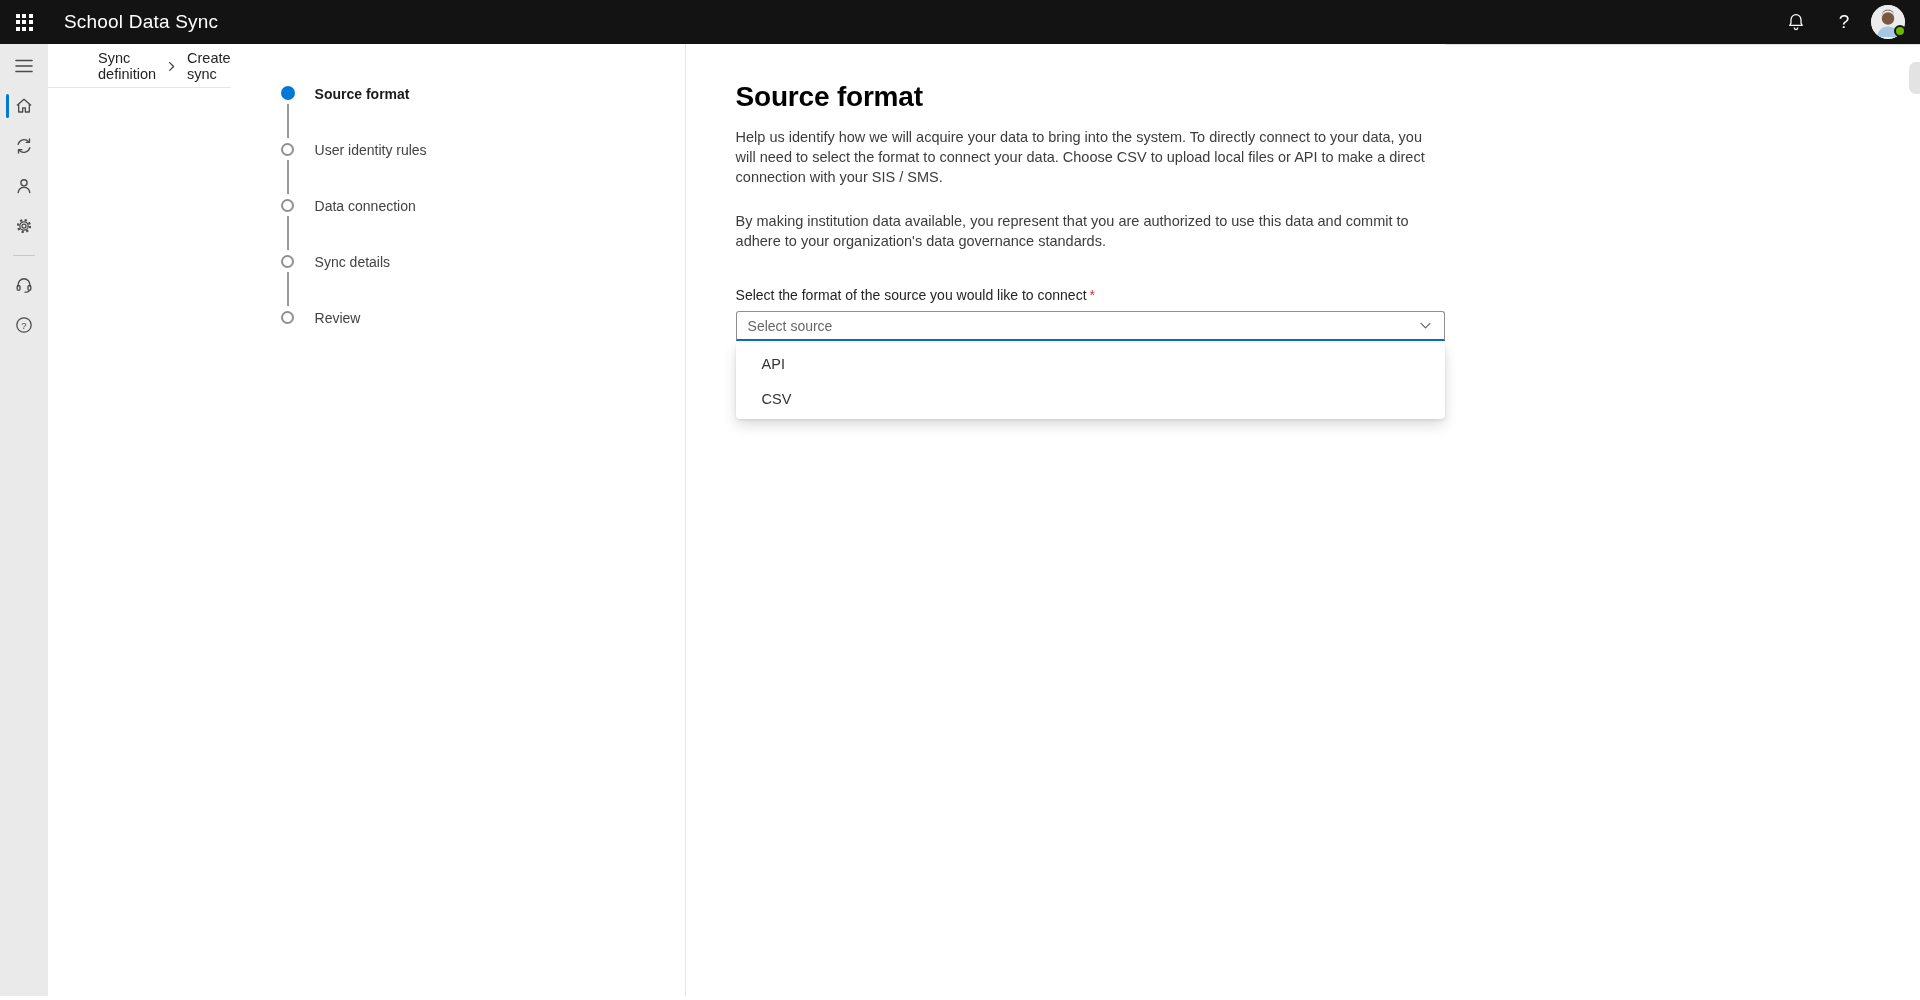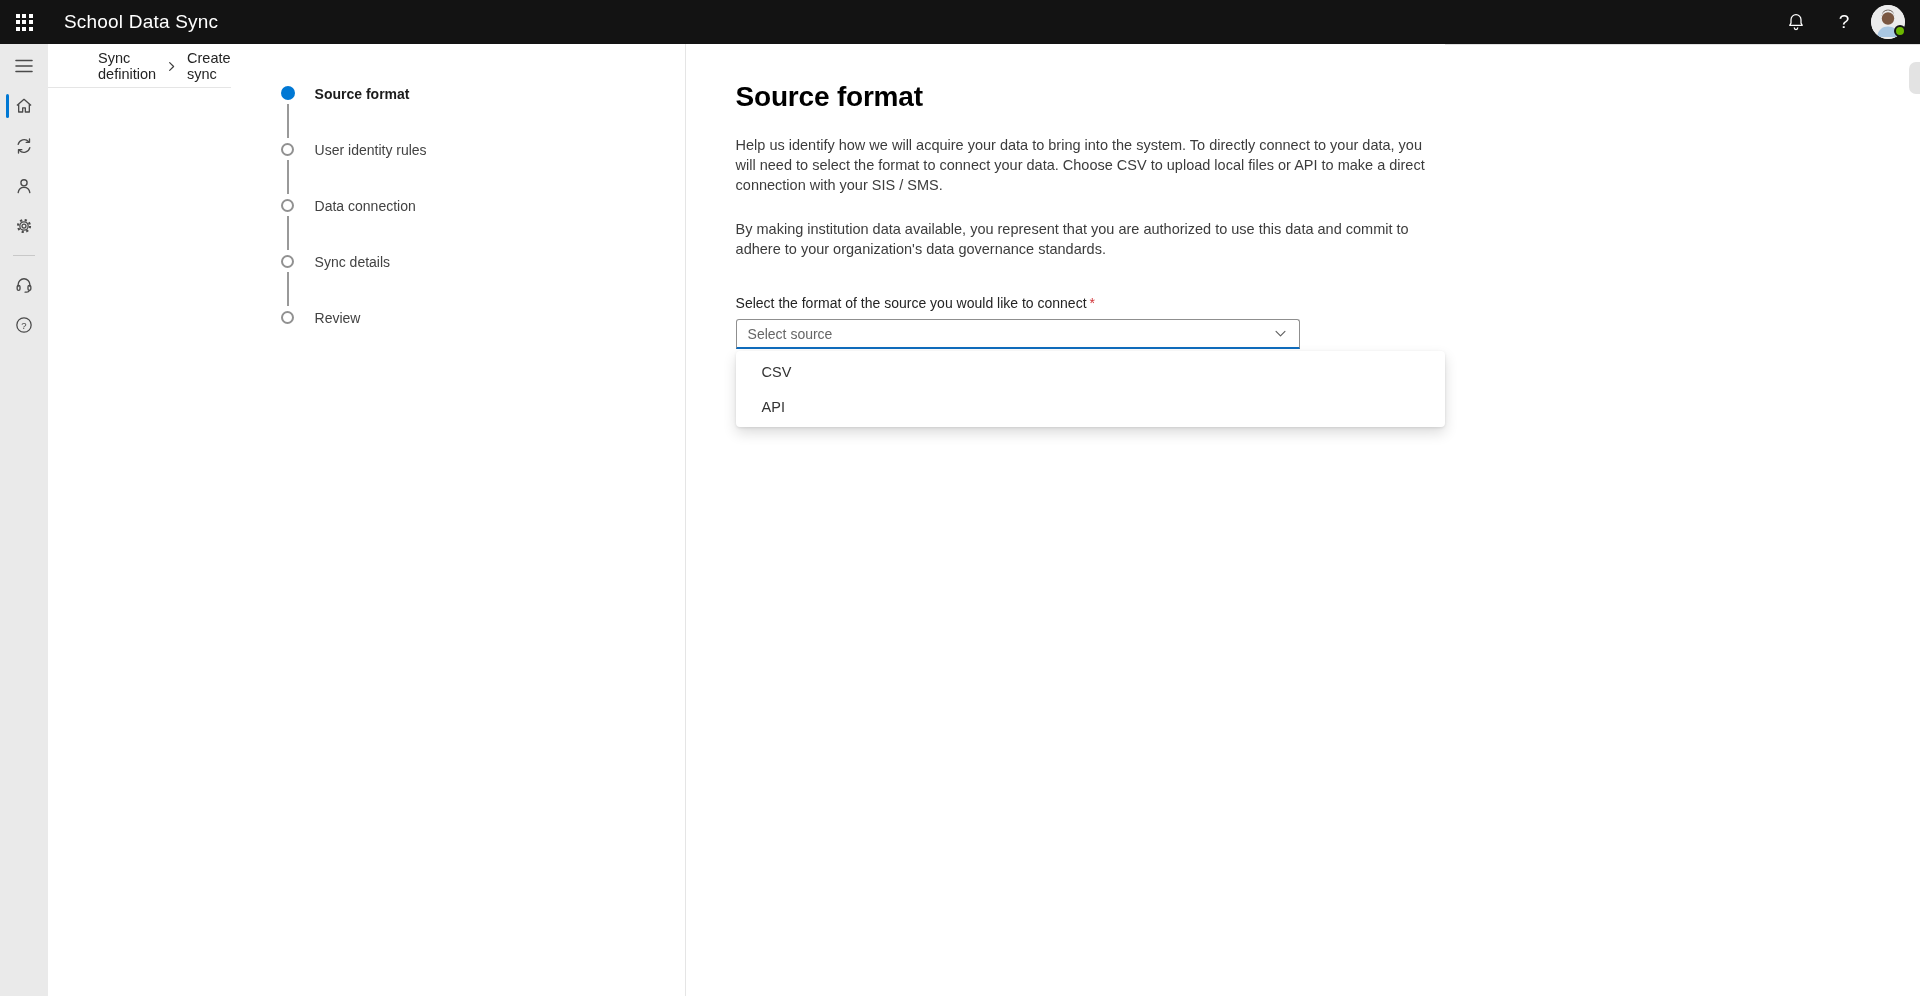--- a/index.html
+++ b/index.html
@@ -87,26 +87,26 @@
   }
   .step:not(:last-child)::after {
     content: ''; position: absolute; left: 6px; top: 18px;
     width: 2px; height: 34px; background: #999999;
   }
   .step-label { margin-left: 20px; font-size: 14px; line-height: 14px; color: #424242; padding-top: 0.5px; }
   .step.active .step-label { font-weight: 700; color: #1b1b1b; }
   
   .main-col { flex: 1; padding: 36px 0 0 50px; }
   .page-title { font-size: 28px; line-height: 34px; font-weight: 700; color: #000; letter-spacing: -0.2px; }
-  .para { width: 700px; font-size: 14.5px; line-height: 20px; color: #3c3c3c; margin-top: 21px; }
+  .para { width: 700px; font-size: 14.5px; line-height: 20px; color: #3c3c3c; margin-top: 13px; }
   .para + .para { margin-top: 24px; }
   .field-label { margin-top: 36px; font-size: 14px; color: #242424; }
   .req-mark { color: #d13438; margin-left: 3px; }
   .combobox {
-    margin-top: 8px; width: 564px; height: 30px;
+    margin-top: 8px; width: 709px; height: 30px;
     border: 1px solid #8f8f8f; border-bottom: 2px solid #0f6cbd;
     border-radius: 3px 3px 0 0; background: #fff;
     display: flex; align-items: center; padding: 0 12px 0 11px; cursor: pointer;
   }
   .combobox-placeholder { font-size: 14px; color: #666666; flex: 1; }
   .dropdown-menu {
     margin-top: 2px; width: 709px; background: #fff; border-radius: 4px;
     box-shadow: 0 6px 14px rgba(0,0,0,0.14), 0 1px 3px rgba(0,0,0,0.10);
     padding: 3px 0; position: relative; z-index: 5;
   }
@@ -278,22 +278,22 @@
         </div>
 
         <div class="combobox">
           <span class="combobox-placeholder">Select source</span>
           <svg width="13" height="13" viewBox="0 0 16 16" fill="none" stroke="#5f5f5f" stroke-width="1.4" stroke-linecap="round" stroke-linejoin="round">
               <path d="M2.5 5.5 8 11l5.5-5.5"></path>
             </svg>
         </div>
 
         <div class="dropdown-menu">
+          <div class="dropdown-option">API</div>
           <div class="dropdown-option">CSV</div>
-          <div class="dropdown-option">API</div>
         </div>
       </main>
     </div>
 
     <footer class="footer">
       <button class="btn">Back</button>
       <button class="btn disabled" disabled="">Next</button>
       <button class="btn btn-cancel">Source</button>
     </footer>
 

